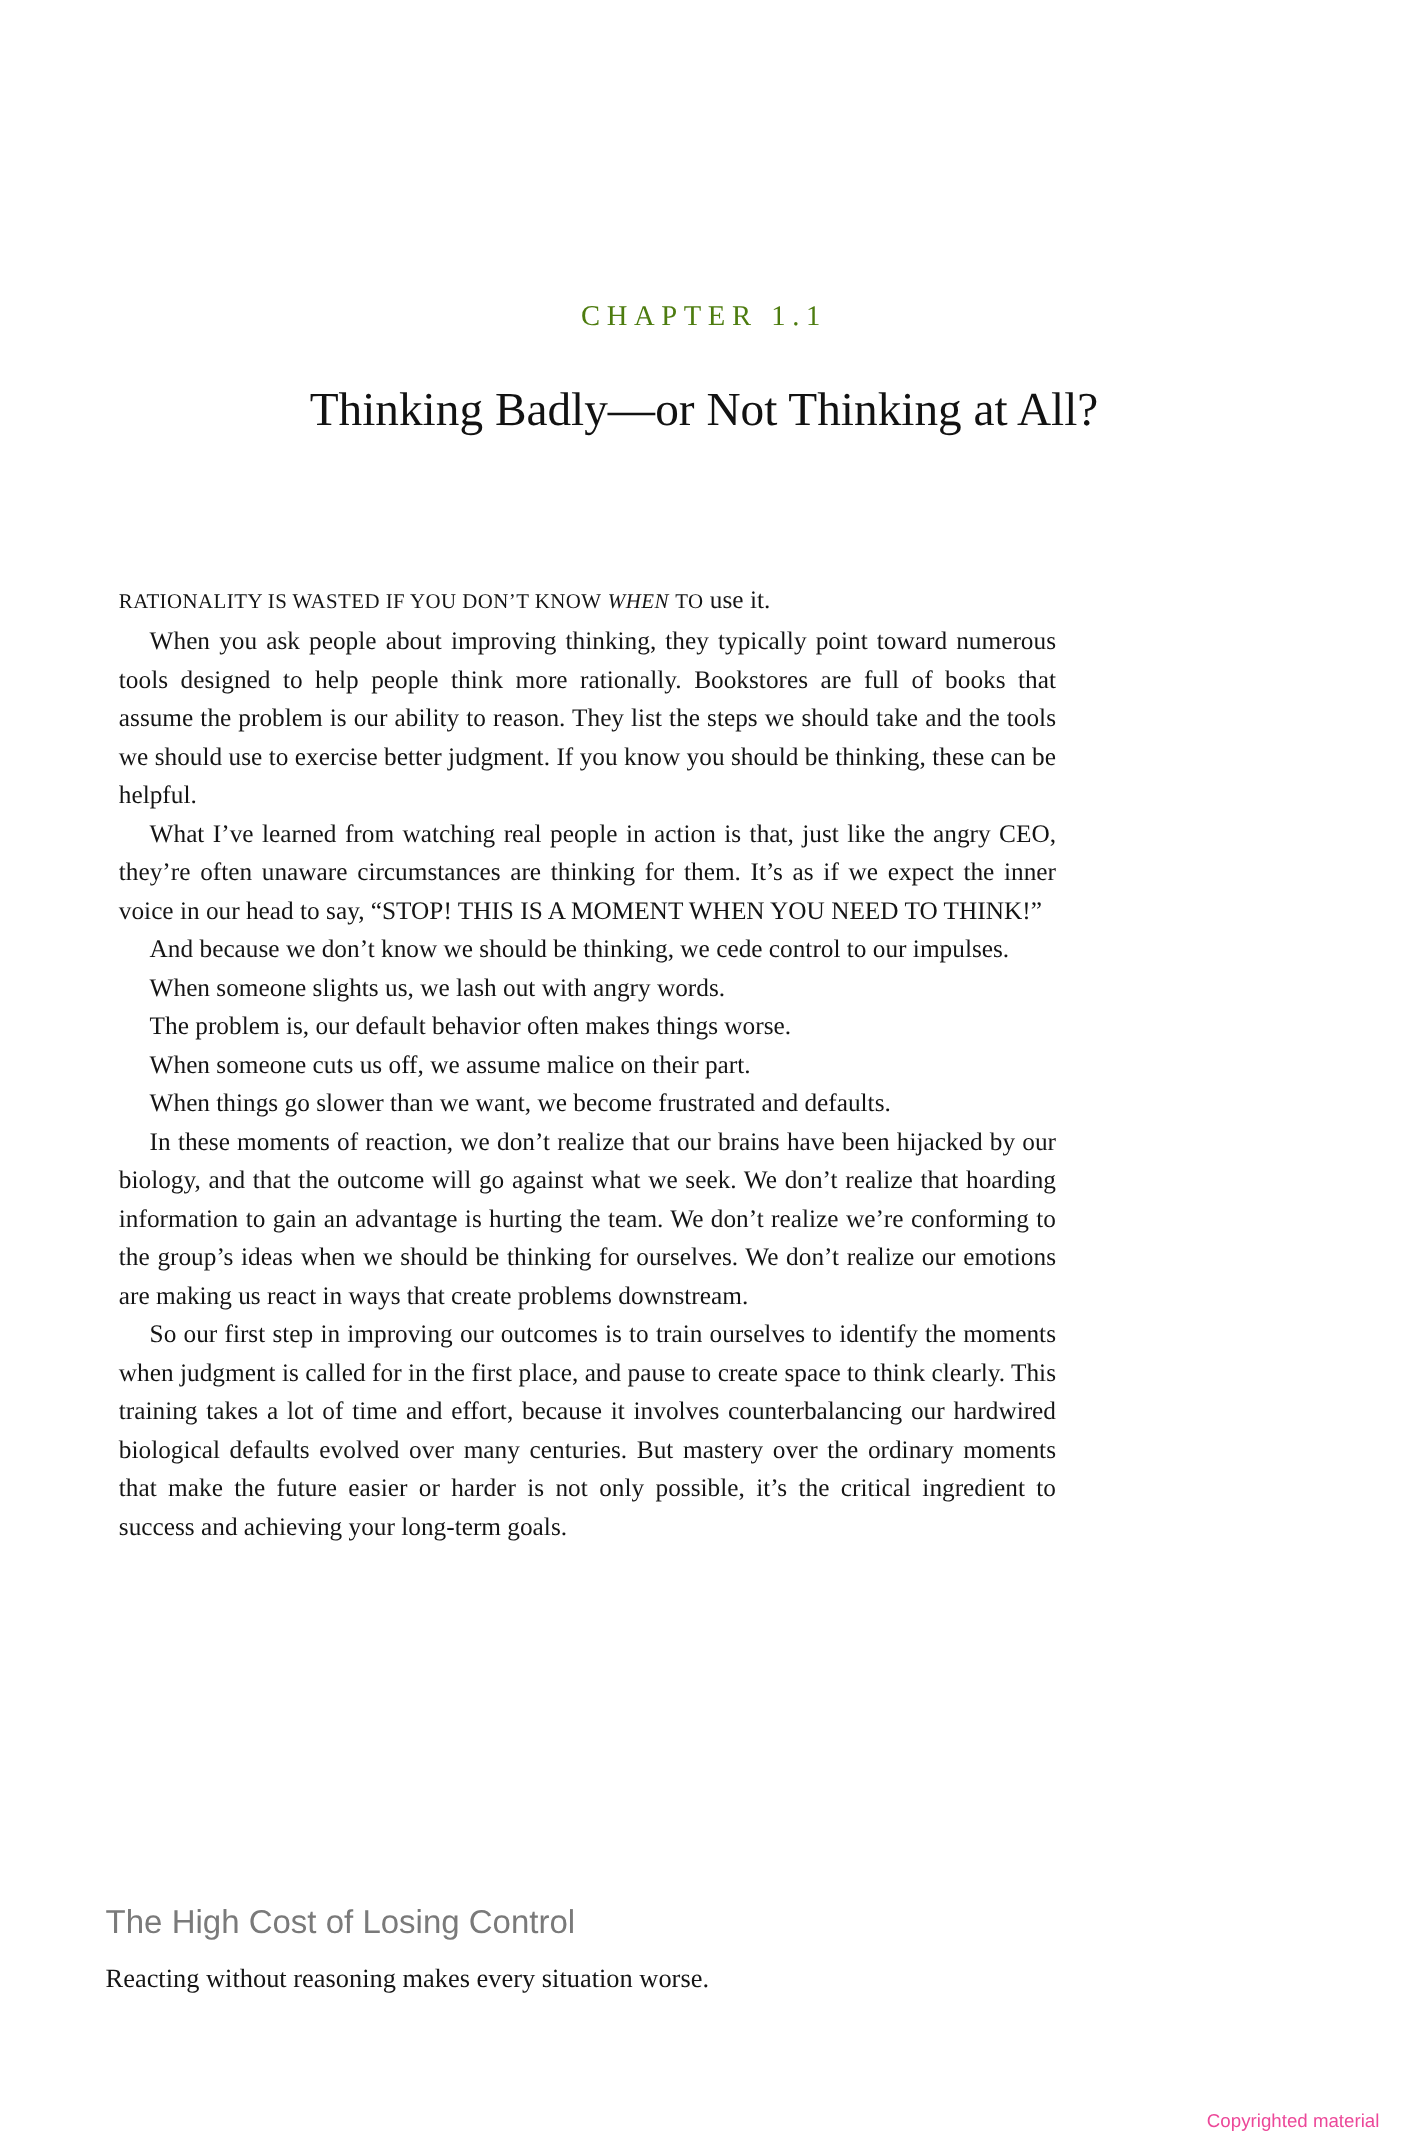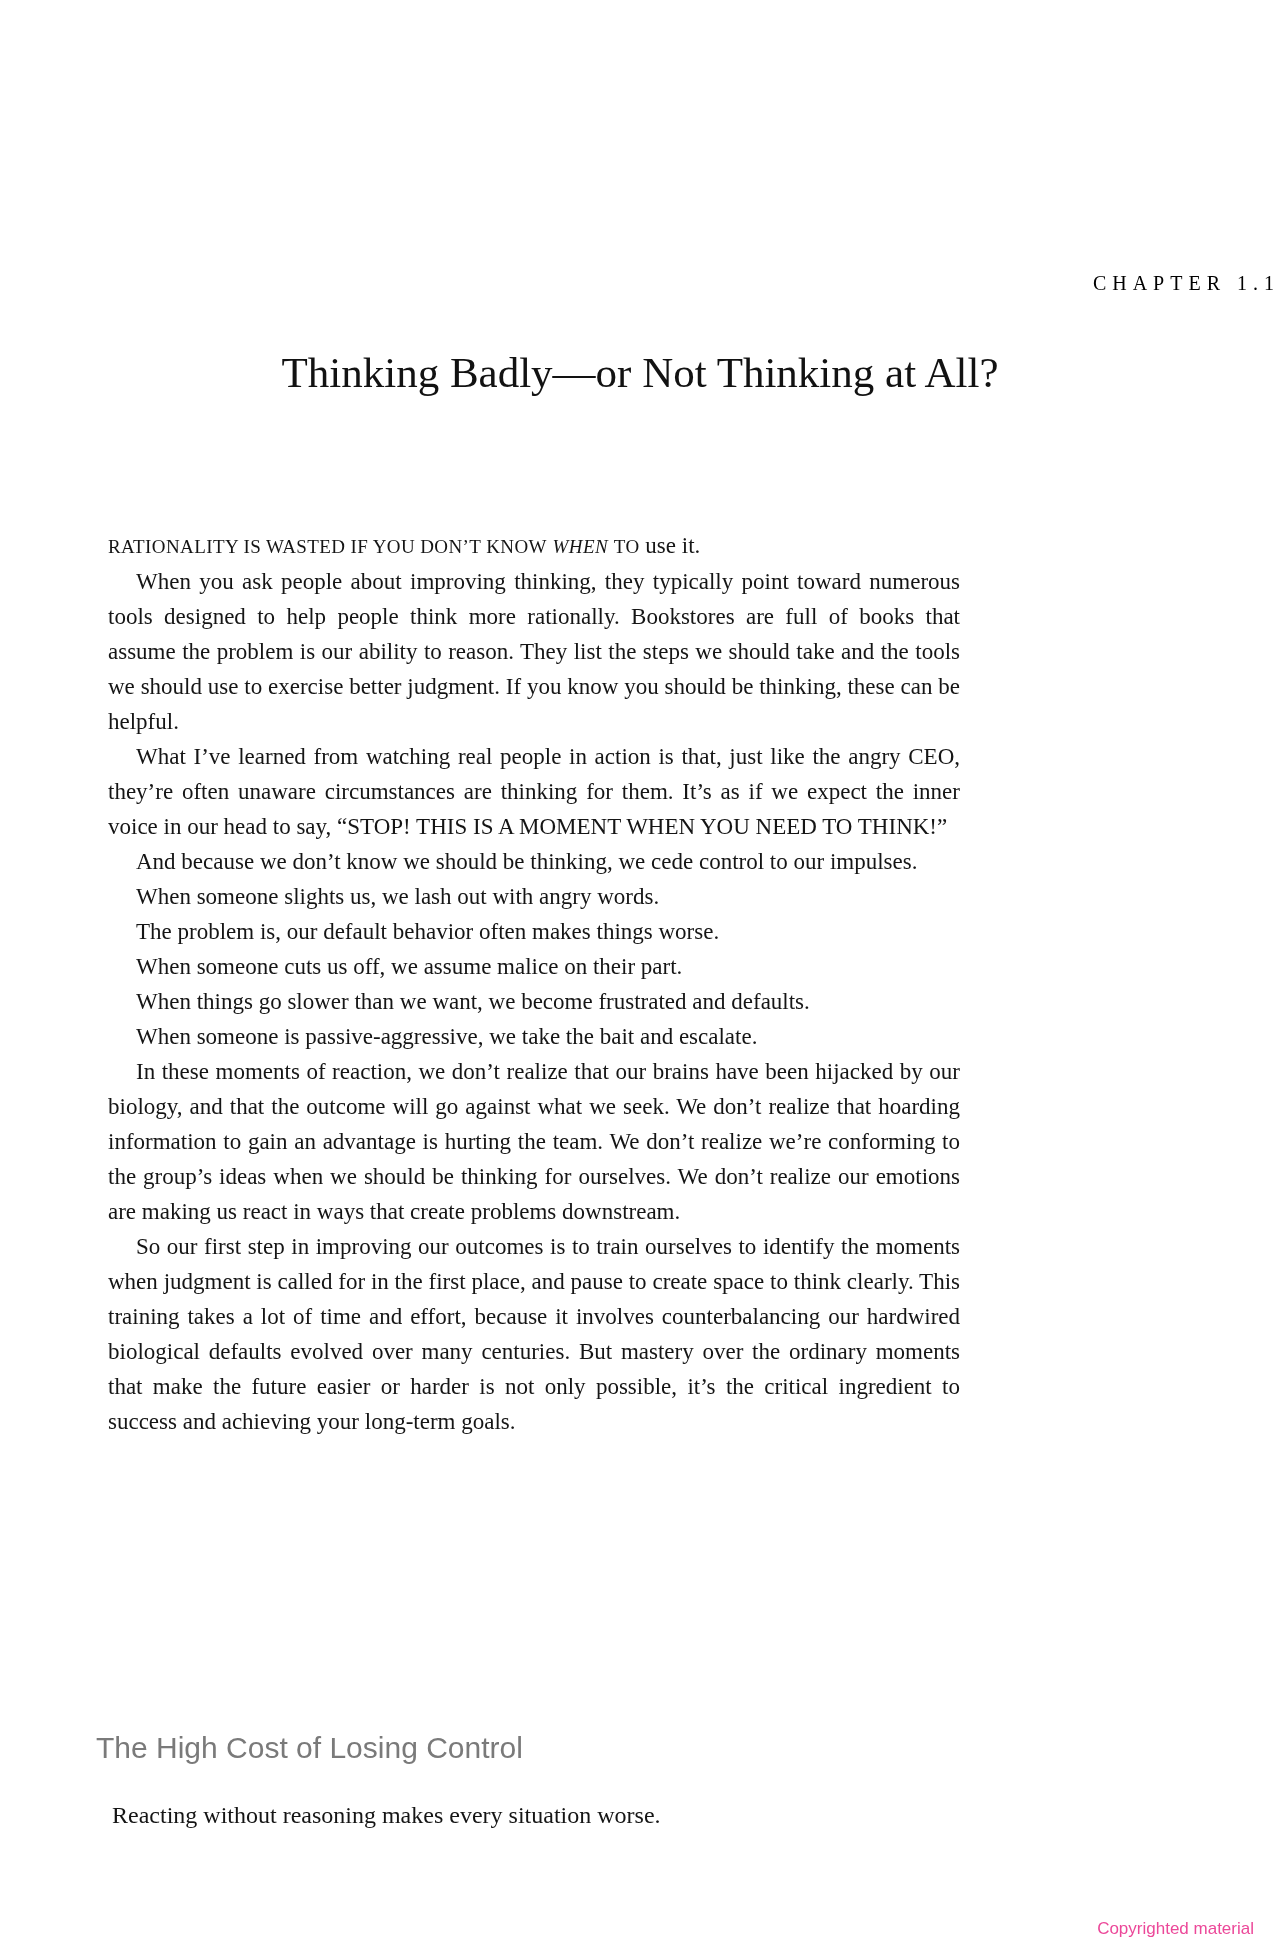--- a/index.html
+++ b/index.html
@@ -14,24 +14,24 @@
     background: #ffffff;
     overflow: hidden;
     font-family: "Liberation Serif", "DejaVu Serif", serif;
     color: #161616;
   }
   .chapter-label {
     position: absolute;
     top: 272px;
     left: 0;
     width: 100%;
-    text-align: right;
-    font-size: 20px;
+    text-align: center;
+    font-size: 26px;
     letter-spacing: 6px;
-    color: #000000;
+    color: #4d7c0f;
     font-weight: 400;
   }
   .chapter-title {
     position: absolute;
     top: 348px;
     left: 0;
     width: 100%;
     margin: 0;
     text-align: center;
     font-size: 43px;
@@ -70,21 +70,21 @@
     margin: 0;
     font-family: "Liberation Sans", "DejaVu Sans", sans-serif;
     font-size: 30px;
     font-weight: 400;
     color: #7a7a7a;
   }
   .section-subtitle {
     position: absolute;
     left: 96px;
     top: 1786px;
-    margin: 16px;
+    margin: 0;
     font-size: 24px;
     color: #151515;
   }
   .watermark {
     position: absolute;
     right: 26px;
     top: 1919px;
     font-family: "Liberation Sans", "DejaVu Sans", sans-serif;
     font-size: 17px;
     color: #ec4899;
@@ -105,21 +105,20 @@
       <span class="sc">TO</span>
       <span class="reg">use it.</span>
     </p>
     <p>When you ask people about improving thinking, they typically point toward numerous tools designed to help people think more rationally. Bookstores are full of books that assume the problem is our ability to reason. They list the steps we should take and the tools we should use to exercise better judgment. If you know you should be thinking, these can be helpful.</p>
     <p>What I’ve learned from watching real people in action is that, just like the angry CEO, they’re often unaware circumstances are thinking for them. It’s as if we expect the inner voice in our head to say, “STOP! THIS IS A MOMENT WHEN YOU NEED TO THINK!”</p>
     <p>And because we don’t know we should be thinking, we cede control to our impulses.</p>
     <p>When someone slights us, we lash out with angry words.</p>
     <p>The problem is, our default behavior often makes things worse.</p>
     <p>When someone cuts us off, we assume malice on their part.</p>
     <p>When things go slower than we want, we become frustrated and defaults.</p>
-    <p>When someone is passive-aggressive, we take the bait and escalate.</p>
     <p>In these moments of reaction, we don’t realize that our brains have been hijacked by our biology, and that the outcome will go against what we seek. We don’t realize that hoarding information to gain an advantage is hurting the team. We don’t realize we’re conforming to the group’s ideas when we should be thinking for ourselves. We don’t realize our emotions are making us react in ways that create problems downstream.</p>
     <p>So our first step in improving our outcomes is to train ourselves to identify the moments when judgment is called for in the first place, and pause to create space to think clearly. This training takes a lot of time and effort, because it involves counterbalancing our hardwired biological defaults evolved over many centuries. But mastery over the ordinary moments that make the future easier or harder is not only possible, it’s the critical ingredient to success and achieving your long-term goals.</p>
   </div>
 
   <h2 class="section-heading">The High Cost of Losing Control</h2>
 
   <p class="section-subtitle">Reacting without reasoning makes every situation worse.</p>
 
   <div class="watermark">Copyrighted material</div>
 

